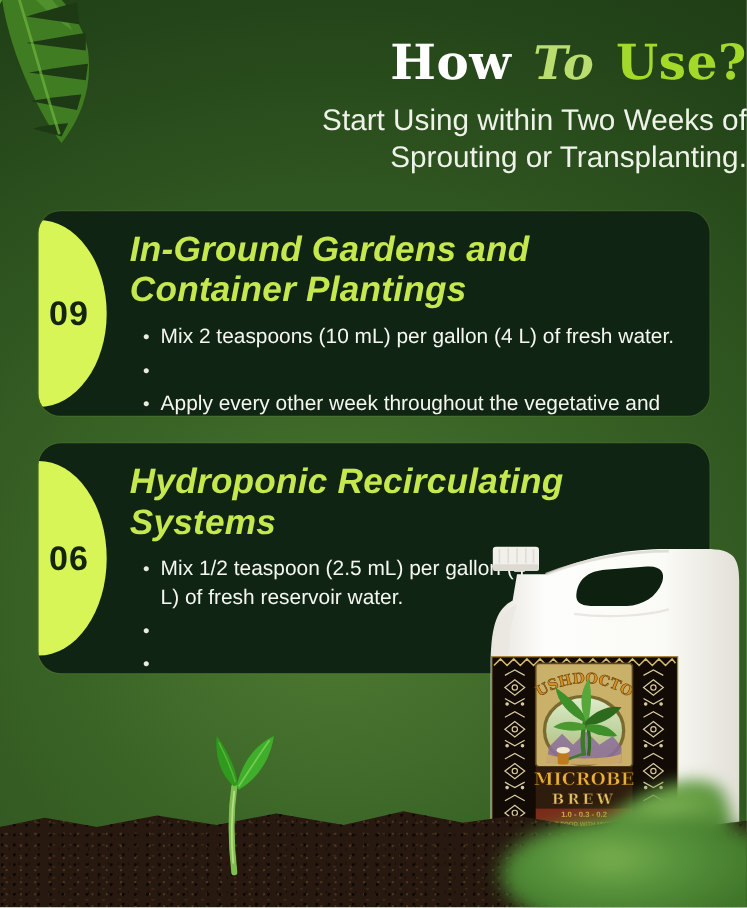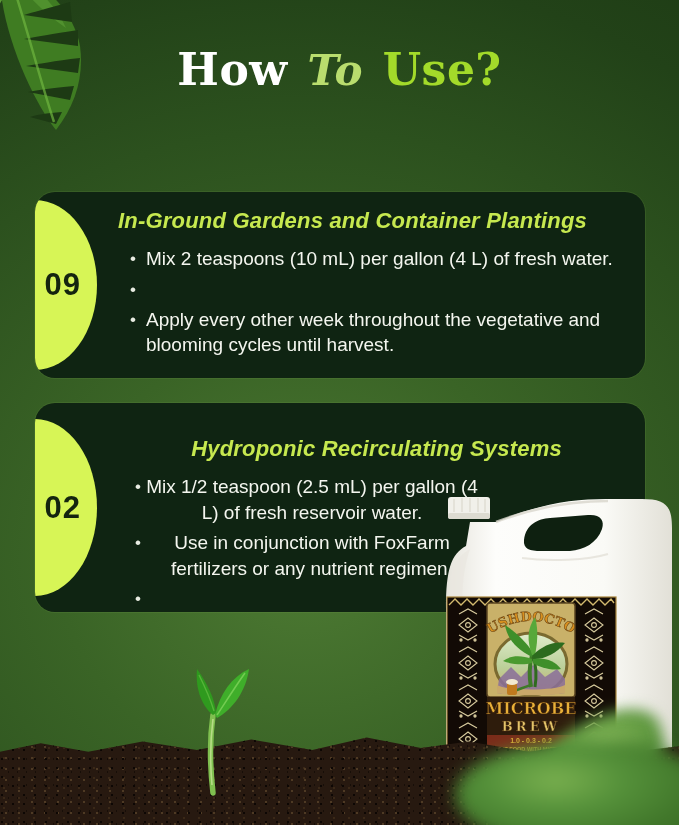--- a/index.html
+++ b/index.html
@@ -2,40 +2,40 @@
 <html><head>
 <meta charset="utf-8">
 <style>
   * { margin:0; padding:0; box-sizing:border-box; }
   html,body { width:679px; height:825px; }
   body { font-family:"Liberation Sans", sans-serif; overflow:hidden; }
   .stage { position:relative; width:679px; height:825px; overflow:hidden;
            background:radial-gradient(130% 95% at 45% 68%, #4d7a33 0%, #3a6426 28%, #2c511e 55%, #224218 75%, #1b3712 100%); }
 
   
-  .header { position:absolute; top:12px; left:0; width:679px; text-align:center; z-index:2; }
+  .header { position:absolute; top:0; left:0; width:679px; text-align:right; z-index:2; }
   .title { margin-top:36px; font-family:"DejaVu Serif", serif; font-size:44px; font-weight:700; line-height:1; letter-spacing:.5px; }
   .title .t-white { color:#ffffff; }
   .title .t-script { color:#b9dd6e; font-style:italic; font-weight:600; font-size:42px; padding:0 4px; }
   .title .t-green { color:#a3da2a; }
   .subtitle { margin-top:12px; font-size:27px; line-height:1.26; color:#eef2e8; font-weight:400; }
 
   
   .card { position:absolute; left:35px; width:610px; background:#0f2412; border-radius:20px;
           overflow:hidden; z-index:3; box-shadow:0 0 0 1px rgba(140,180,90,.12); }
   .card1 { top:192px; height:186px; }
   .card2 { top:403px; height:209px; }
   .bubble { position:absolute; background:#d7f556; border-radius:50%;
             display:flex; align-items:center; justify-content:flex-end; }
   .card1 .bubble { left:-62px; top:8px; width:124px; height:170px; padding-right:16px; }
   .card2 .bubble { left:-62px; top:16px; width:124px; height:177px; padding-right:16px; }
   .bubble span { font-size:31px; font-weight:700; color:#14240f; letter-spacing:1px; }
   .content { position:absolute; left:83px; top:0; right:10px; padding-top:16px; }
-  .card2 .content { padding-top:33px;text-align:center; }
-  .content h2 { font-size:22px; font-weight:700; font-style:italic; color:#c6e84f; letter-spacing:.2px; }
+  .card2 .content { padding-top:16px; }
+  .content h2 { font-size:32px; font-weight:700; font-style:italic; color:#c6e84f; letter-spacing:.2px; }
   .content ul { list-style:none; margin-top:12px; padding-left:12px; }
   .content li { display:flex; align-items:flex-start; margin-bottom:5px; }
   .content li .dot { color:#e8ece2; font-size:17px; line-height:25px; width:16px; flex:0 0 16px; }
   .content li .txt { font-size:19px; line-height:25.5px; color:#f4f6ef; }
   .card2 li .txt { max-width:332px; }
 
   
   .monstera { position:absolute; left:-14px; top:-16px; z-index:1; }
   .bottle { position:absolute; left:438px; top:496px; z-index:4; }
   .soil { position:absolute; left:0; top:730px; width:679px; height:95px; z-index:5;
@@ -67,20 +67,21 @@
     <path d="M84,18 C62,24 48,28 38,31 L86,38 Z" fill="#1d3a14"></path>
     <path d="M92,46 C66,50 50,53 38,55 L92,62 Z" fill="#1d3a14"></path>
     <path d="M94,74 C68,77 52,80 40,82 L92,89 Z" fill="#1d3a14"></path>
     <path d="M88,102 C66,104 52,106 42,108 L84,116 Z" fill="#1d3a14"></path>
     <path d="M76,128 C60,129 50,131 44,133 L70,140 Z" fill="#1d3a14"></path>
     <path d="M24,-8 C40,40 54,96 68,138" stroke="#6fb53f" stroke-width="2.5" fill="none" opacity=".7"></path>
   </svg>
 
   <header class="header">
     <h1 class="title"><span class="t-white">How</span> <span class="t-script">To</span> <span class="t-green">Use?</span></h1>
+    <p class="subtitle"><span>Start Using within Two Weeks of</span><br><span>Sprouting or Transplanting.</span></p>
   </header>
 
   <section class="card card1">
     <div class="bubble">
         <span>09</span>
       </div>
     <div class="content">
       <h2>In-Ground Gardens and Container Plantings</h2>
       <ul>
         <li>
@@ -93,32 +94,31 @@
         <li>
             <span class="dot">•</span>
             <span class="txt">Apply every other week throughout the vegetative and blooming cycles until harvest.</span>
           </li>
       </ul>
     </div>
   </section>
 
   <section class="card card2">
     <div class="bubble">
-        <span>02</span>
+        <span>06</span>
       </div>
     <div class="content">
       <h2>Hydroponic Recirculating Systems</h2>
       <ul>
         <li>
             <span class="dot">•</span>
             <span class="txt">Mix 1/2 teaspoon (2.5 mL) per gallon (4 L) of fresh reservoir water.</span>
           </li>
         <li>
             <span class="dot">•</span>
-            <span class="txt">Use in conjunction with FoxFarm fertilizers or any nutrient regimen.</span>
           </li>
         <li>
             <span class="dot">•</span>
           </li>
       </ul>
     </div>
   </section>
 
   <svg class="bottle" width="241" height="329" viewBox="0 0 241 329">
     <defs>

